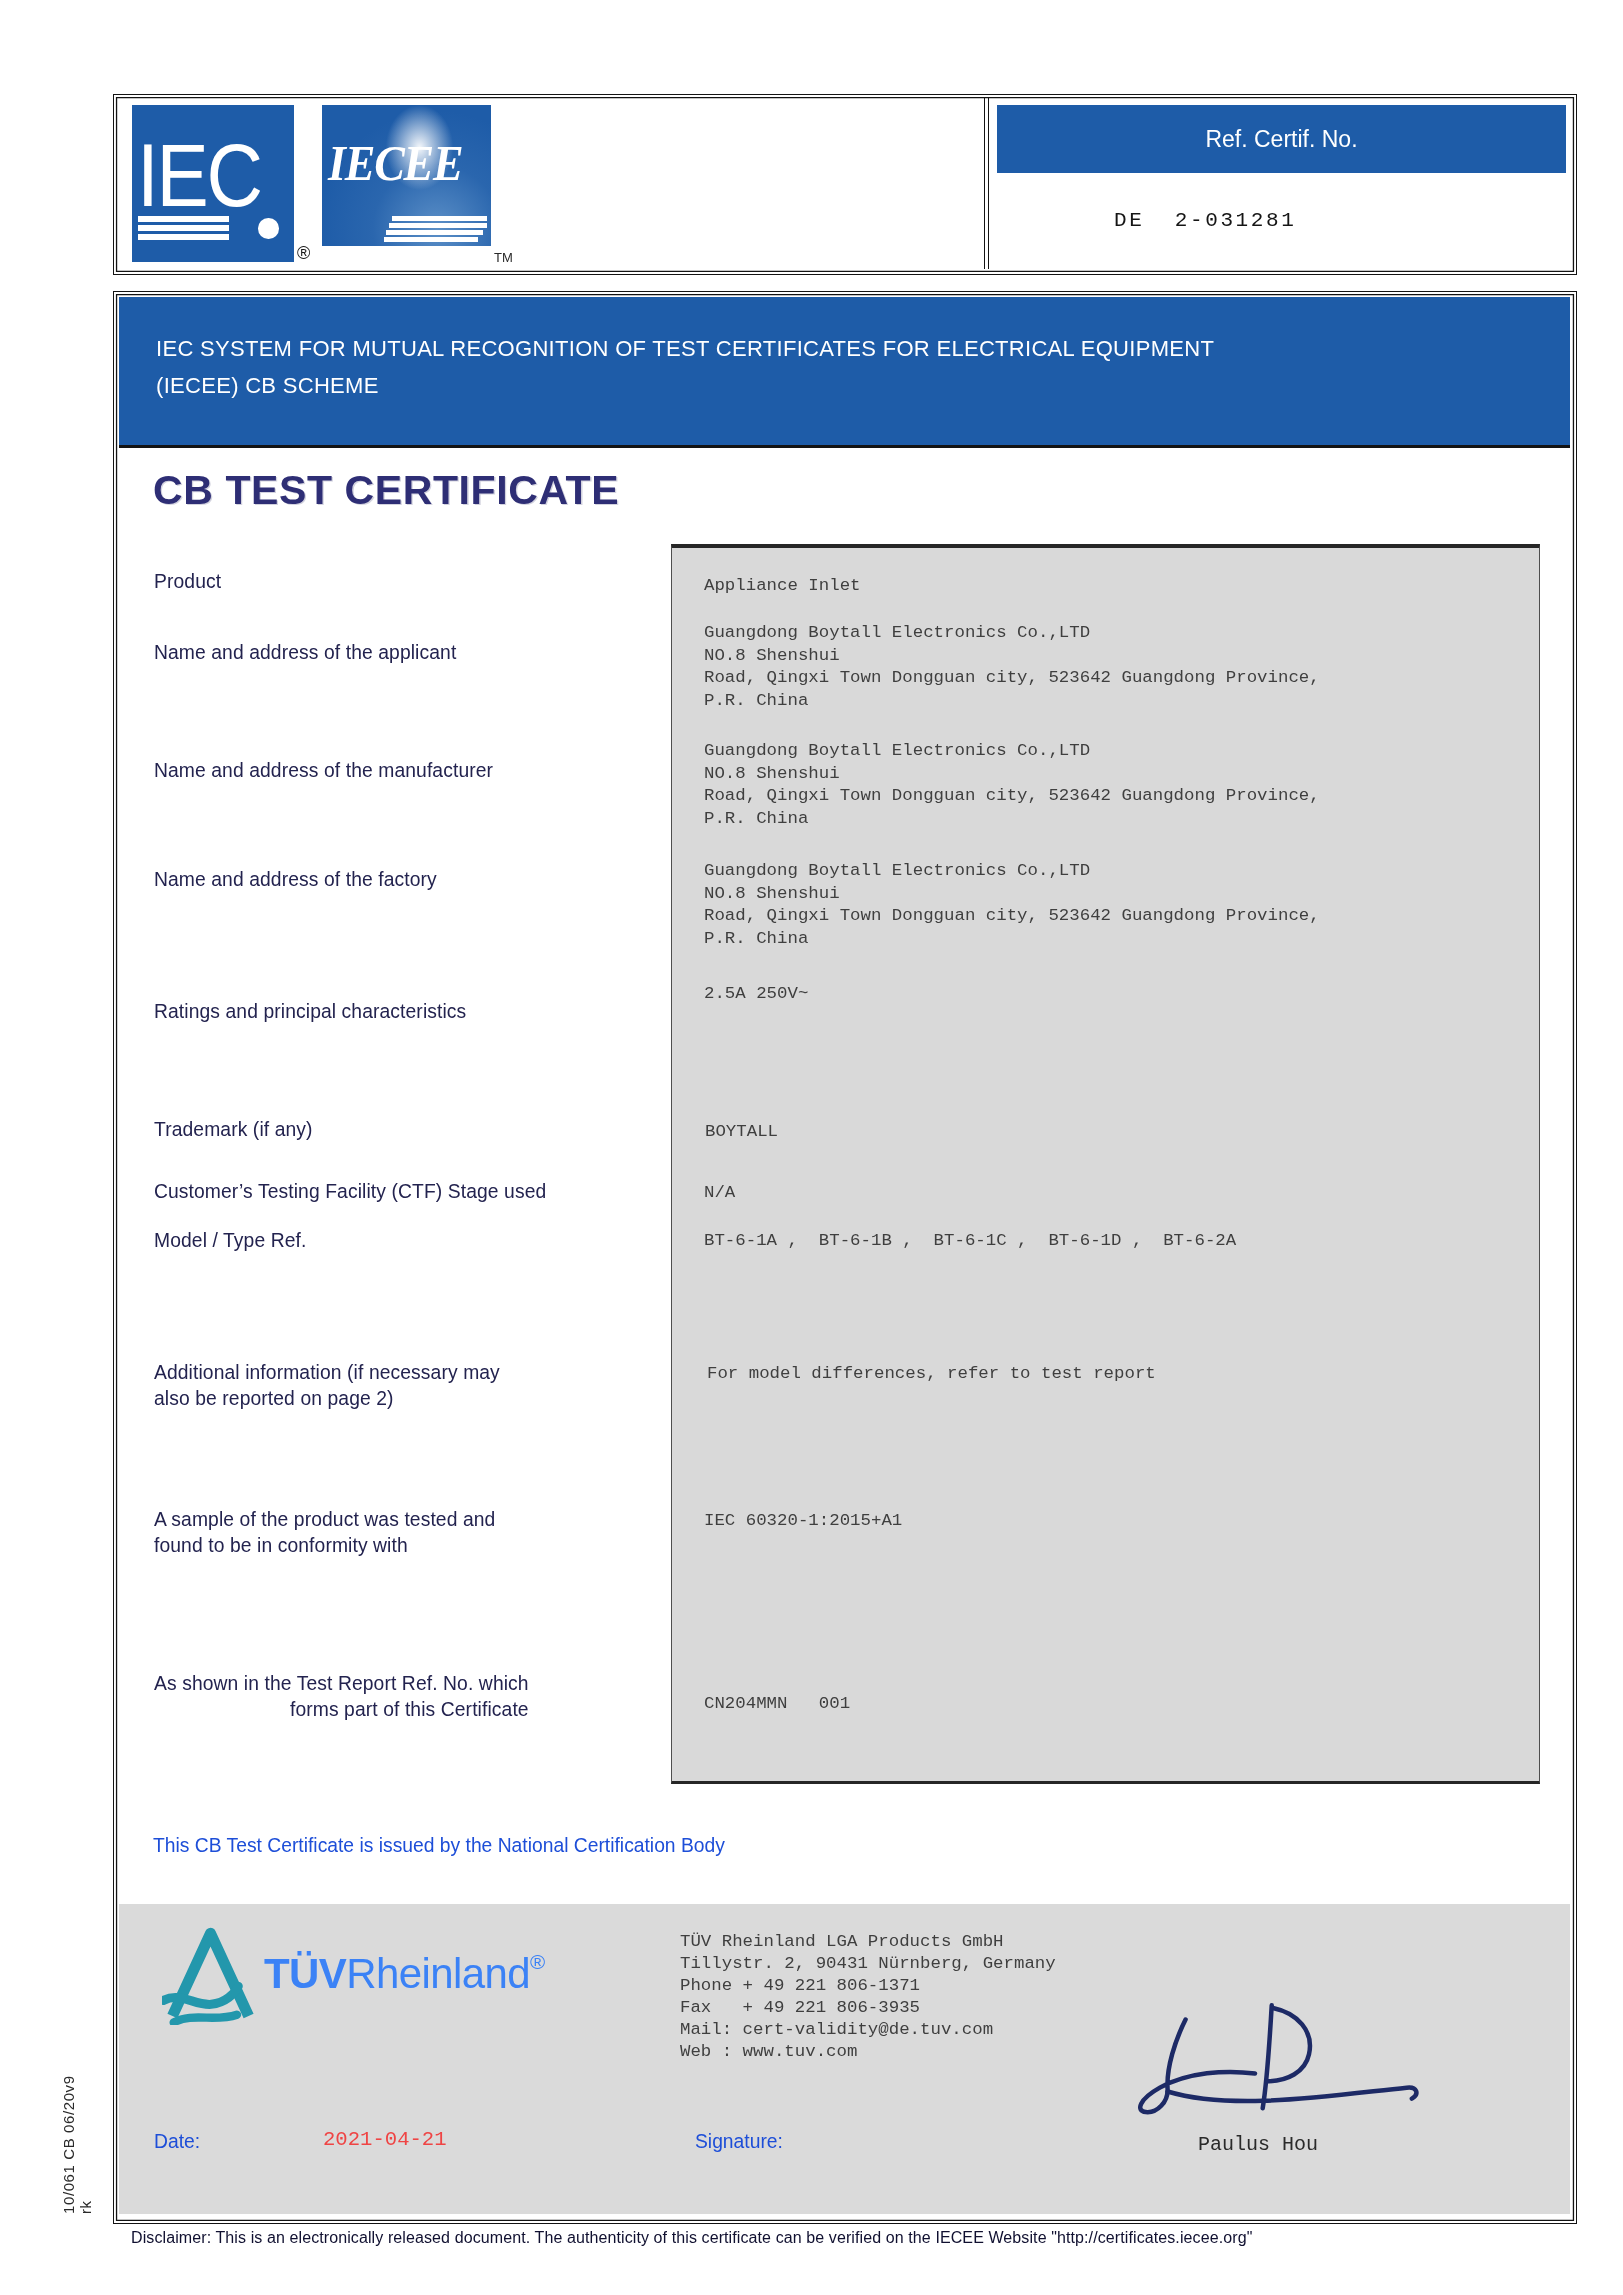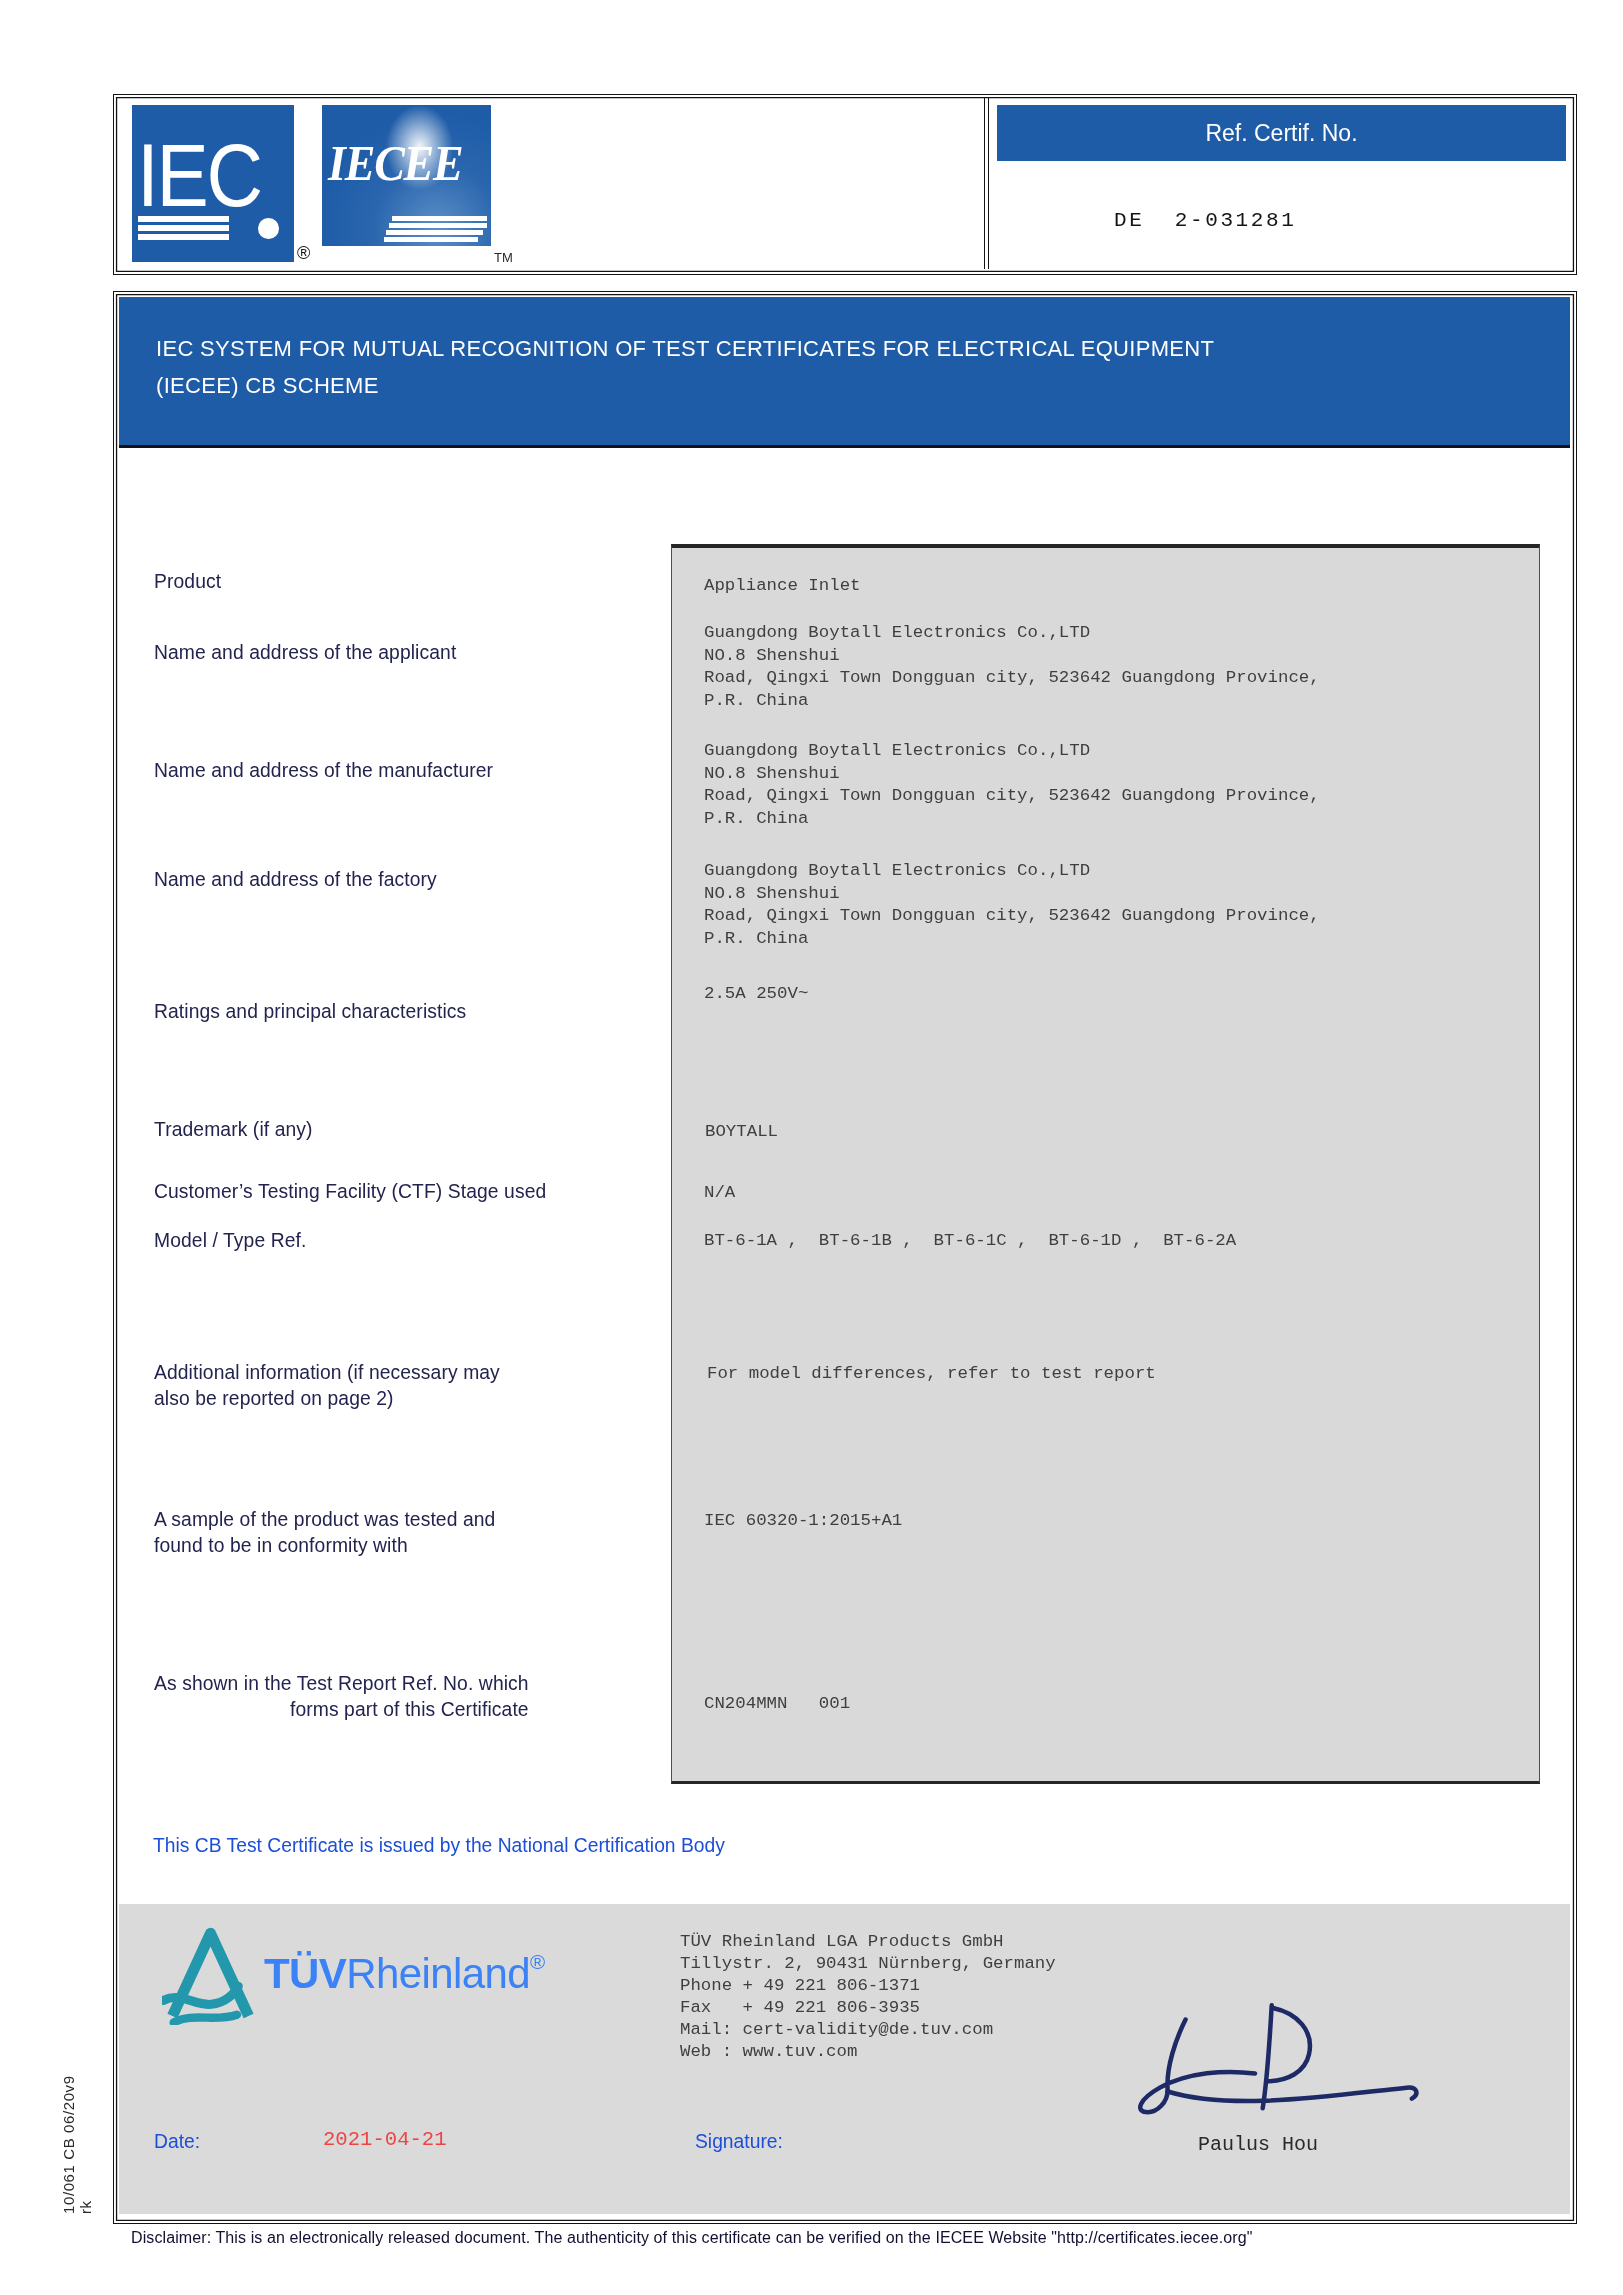--- a/index.html
+++ b/index.html
@@ -57,32 +57,33 @@
     <div class="wbar" style="left:67px;top:118px;width:98px;height:4.5px;"></div>
     <div class="wbar" style="left:64px;top:125px;width:97px;height:4.5px;"></div>
     <div class="wbar" style="left:62px;top:132px;width:94px;height:4.5px;"></div>
   </div>
 
   <div class="abs" style="left:297px;top:243px;font-size:18px;color:#1a1a1a;">®</div>
   <div class="abs" style="left:494px;top:250px;font-size:13px;color:#2a2a2a;">TM</div>
 
   <div class="abs divider" style="left:984px;top:98px;height:171px;"></div>
 
-  <div class="abs blue refhead" style="left:997px;top:105px;width:569px;height:56px;">
+  <div class="abs blue refhead" style="left:997px;top:105px;width:569px;height:68px;">
     <span>Ref. Certif. No.</span>
   </div>
   <div class="abs mono pre" style="left:1114px;top:210px;font-size:21px;letter-spacing:2.6px;color:#151515;">DE  2-031281</div>
 
   <div class="abs dblbox" style="left:113px;top:291px;width:1462px;height:1931px;"></div>
 
   <div class="abs banner" style="left:119px;top:297px;width:1451px;height:148px;">
     <div class="abs banner-text pre" style="left:37px;top:33px;">IEC SYSTEM FOR MUTUAL RECOGNITION OF TEST CERTIFICATES FOR ELECTRICAL EQUIPMENT
 (IECEE) CB SCHEME</div>
   </div>
 
+  <div class="abs title" style="left:153px;top:467px;">CB TEST CERTIFICATE</div>
 
   <div class="abs label pre" style="left:154px;top:569px;">Product</div>
   <div class="abs label pre" style="left:154px;top:640px;">Name and address of the applicant</div>
   <div class="abs label pre" style="left:154px;top:758px;">Name and address of the manufacturer</div>
   <div class="abs label pre" style="left:154px;top:867px;">Name and address of the factory</div>
   <div class="abs label pre" style="left:154px;top:999px;">Ratings and principal characteristics</div>
   <div class="abs label pre" style="left:154px;top:1117px;">Trademark (if any)</div>
   <div class="abs label pre" style="left:154px;top:1179px;">Customer’s Testing Facility (CTF) Stage used</div>
   <div class="abs label pre" style="left:154px;top:1228px;">Model / Type Ref.</div>
   <div class="abs label pre" style="left:154px;top:1360px;">Additional information (if necessary may

